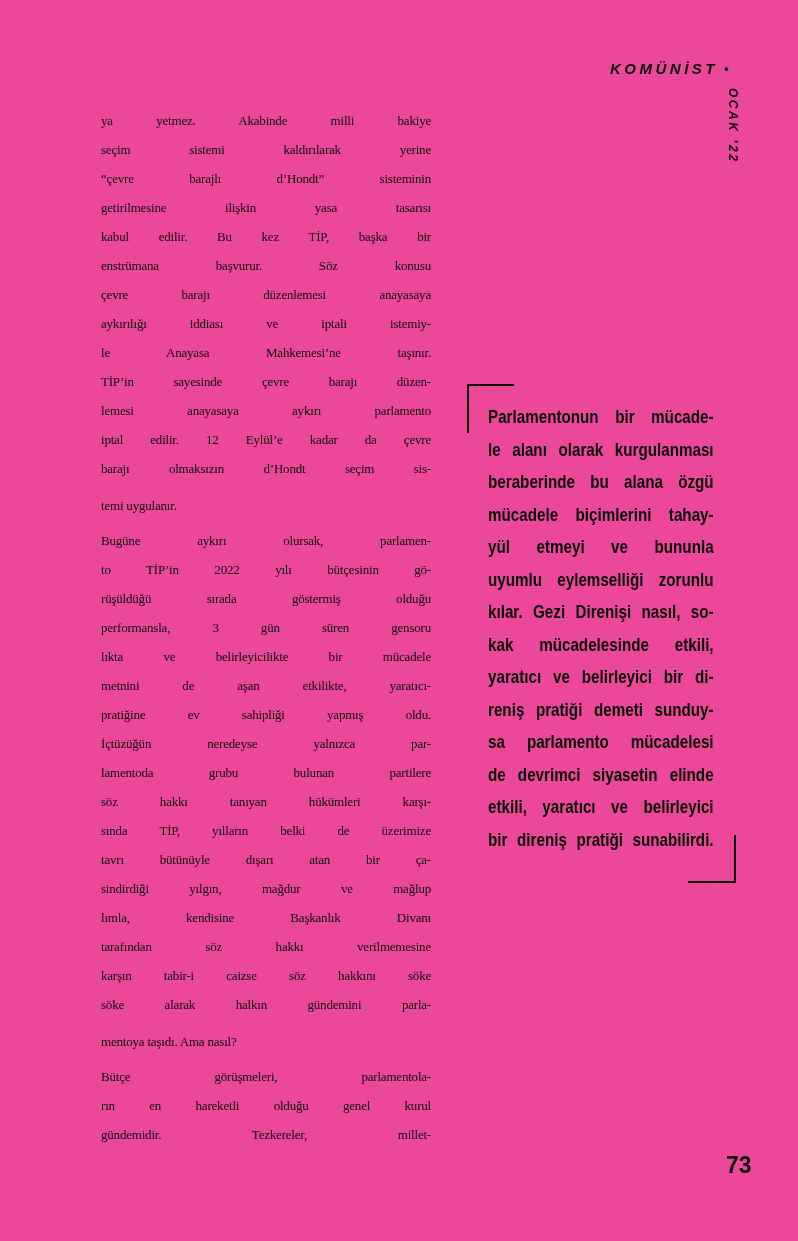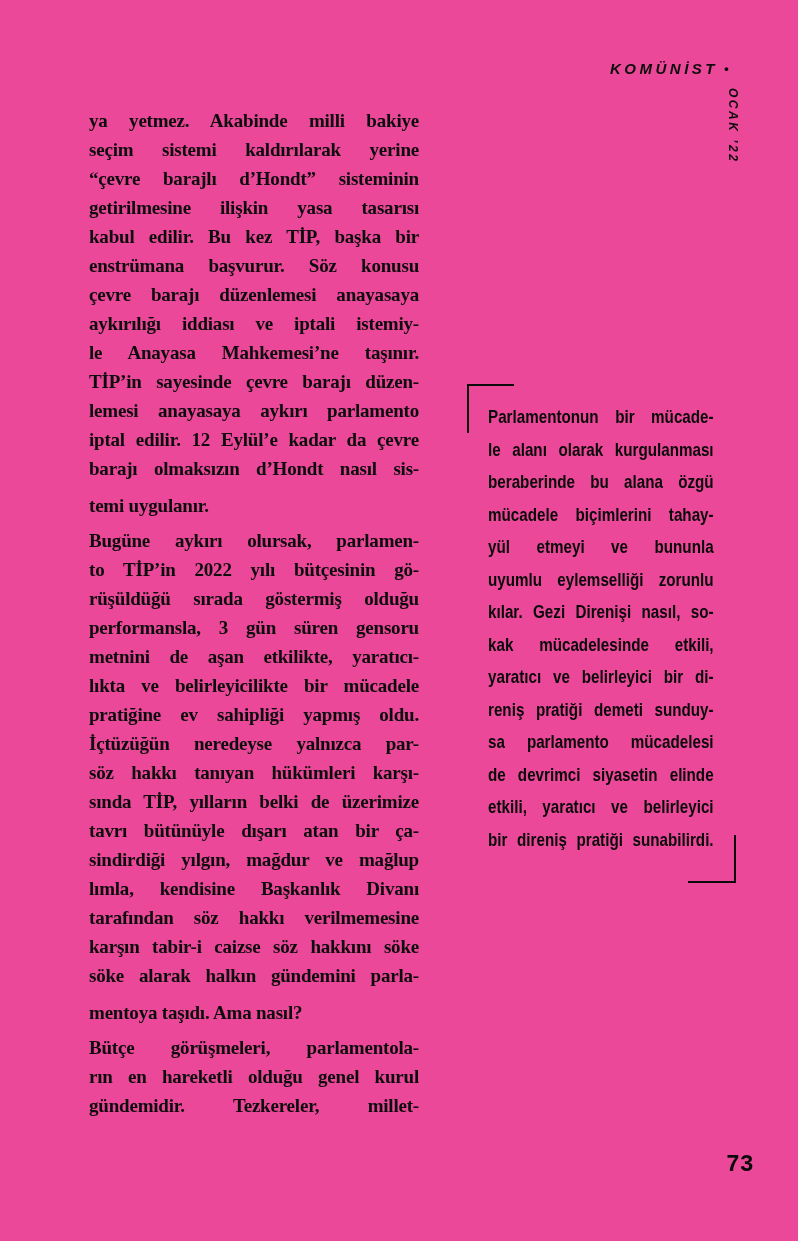--- a/index.html
+++ b/index.html
@@ -42,28 +42,27 @@
     font-style: italic;
     font-weight: bold;
     font-size: 12px;
     letter-spacing: 2.5px;
     white-space: nowrap;
   }
 
   
   .body-col {
     position: absolute;
-    left: 89px;
+    left: 101px;
     top: 106px;
     width: 330px;
-    font-size: 19px;
+    font-size: 13px;
     letter-spacing: -0.2px;
     line-height: 29px;
     color: #0d0d0d;
-    font-weight: bold;
   }
   .para + .para { margin-top: 6px; }
   .line {
     text-align: justify;
     text-align-last: justify;
     white-space: normal;
   }
   .flush-last .line.last { text-align-last: left; margin-top: 8px; }
 
   
@@ -93,21 +92,21 @@
     line-height: 32.5px;
     color: #0a0a0a;
   }
   .quote-text .line { text-align: justify; text-align-last: justify; }
 
   
   .page-number {
     position: absolute;
     left: 726px;
     top: 1152px;
-    font-family: Liberation Mono, monospace;
+    font-family: Liberation Sans, sans-serif;
     font-weight: bold;
     font-size: 23px;
     color: #0a0a0a;
   }
 </style>
 </head>
 <body>
 
 <div class="page">
 
@@ -125,32 +124,33 @@
         <div class="line">“çevre barajlı d’Hondt” sisteminin</div>
         <div class="line">getirilmesine ilişkin yasa tasarısı</div>
         <div class="line">kabul edilir. Bu kez TİP, başka bir</div>
         <div class="line">enstrümana başvurur. Söz konusu</div>
         <div class="line">çevre barajı düzenlemesi anayasaya</div>
         <div class="line">aykırılığı iddiası ve iptali istemiy-</div>
         <div class="line">le Anayasa Mahkemesi’ne taşınır.</div>
         <div class="line">TİP’in sayesinde çevre barajı düzen-</div>
         <div class="line">lemesi anayasaya aykırı parlamento</div>
         <div class="line">iptal edilir. 12 Eylül’e kadar da çevre</div>
-        <div class="line">barajı olmaksızın d’Hondt nasıl sis-</div>
+        <div class="line">barajı olmaksızın d’Hondt seçim sis-</div>
         <div class="line last">temi uygulanır.</div>
       </div>
     <div class="para flush-last">
         <div class="line">Bugüne aykırı olursak, parlamen-</div>
         <div class="line">to TİP’in 2022 yılı bütçesinin gö-</div>
         <div class="line">rüşüldüğü sırada göstermiş olduğu</div>
         <div class="line">performansla, 3 gün süren gensoru</div>
+        <div class="line">lıkta ve belirleyicilikte bir mücadele</div>
         <div class="line">metnini de aşan etkilikte, yaratıcı-</div>
-        <div class="line">lıkta ve belirleyicilikte bir mücadele</div>
         <div class="line">pratiğine ev sahipliği yapmış oldu.</div>
         <div class="line">İçtüzüğün neredeyse yalnızca par-</div>
+        <div class="line">lamentoda grubu bulunan partilere</div>
         <div class="line">söz hakkı tanıyan hükümleri karşı-</div>
         <div class="line">sında TİP, yılların belki de üzerimize</div>
         <div class="line">tavrı bütünüyle dışarı atan bir ça-</div>
         <div class="line">sindirdiği yılgın, mağdur ve mağlup</div>
         <div class="line">lımla, kendisine Başkanlık Divanı</div>
         <div class="line">tarafından söz hakkı verilmemesine</div>
         <div class="line">karşın tabir-i caizse söz hakkını söke</div>
         <div class="line">söke alarak halkın gündemini parla-</div>
         <div class="line last">mentoya taşıdı. Ama nasıl?</div>
       </div>

